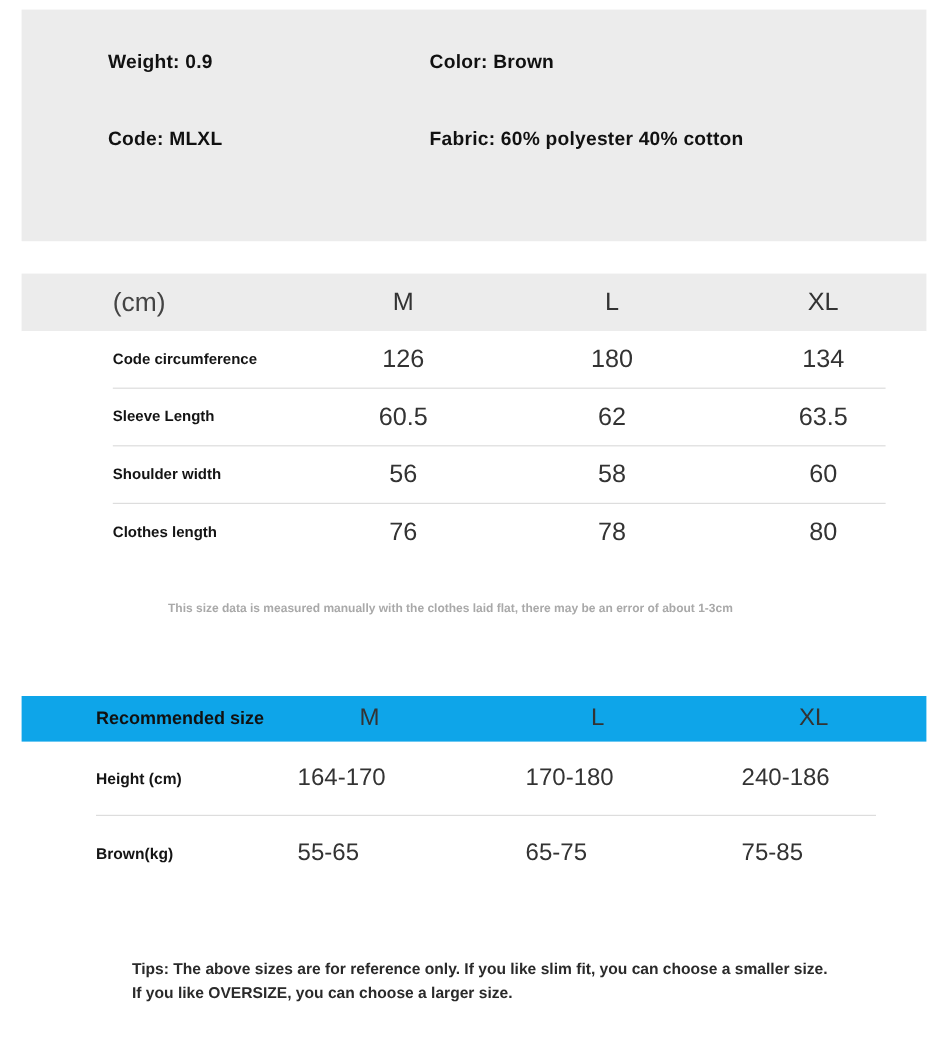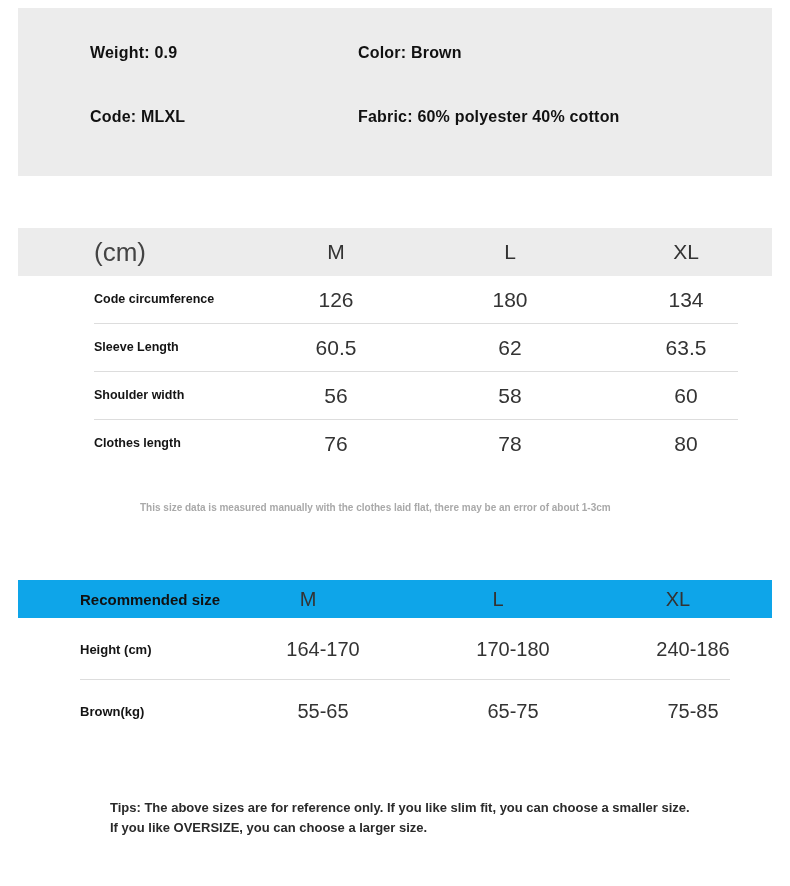--- a/index.html
+++ b/index.html
@@ -20,21 +20,21 @@
     width: 790px;
     height: 886px;
   }
 
   
   .info-block {
     position: absolute;
     left: 18px;
     top: 8px;
     width: 754px;
-    height: 168px;
+    height: 193px;
     background: #ececec;
   }
   .info-cell {
     position: absolute;
     font-size: 16px;
     font-weight: bold;
     color: #111;
     white-space: nowrap;
     letter-spacing: 0.2px;
   }
@@ -76,21 +76,21 @@
     left: 76px;
     top: 50%;
     transform: translateY(-50%);
     width: 160px;
     font-size: 12.5px;
     font-weight: bold;
     color: #141414;
     line-height: 1.25;
   }
   .lbl.unit {
-    font-size: 26px;
+    font-size: 22px;
     font-weight: normal;
     color: #444;
   }
   .cell {
     position: absolute;
     top: 50%;
     transform: translateY(-50%);
     width: 120px;
     text-align: center;
     font-size: 21px;
@@ -153,21 +153,20 @@
     transform: translateY(-50%);
     font-size: 13px;
     font-weight: bold;
     color: #141414;
   }
   .rrow .rcell {
     position: absolute;
     top: 50%;
     transform: translateY(-50%);
     width: 150px;
-    text-align: center;
     font-size: 20px;
     color: #333;
   }
   .rcol-m  { left: 230px; }
   .rcol-l  { left: 420px; }
   .rcol-xl { left: 600px; }
 
   .rrow-div {
     position: absolute;
     left: 62px;

